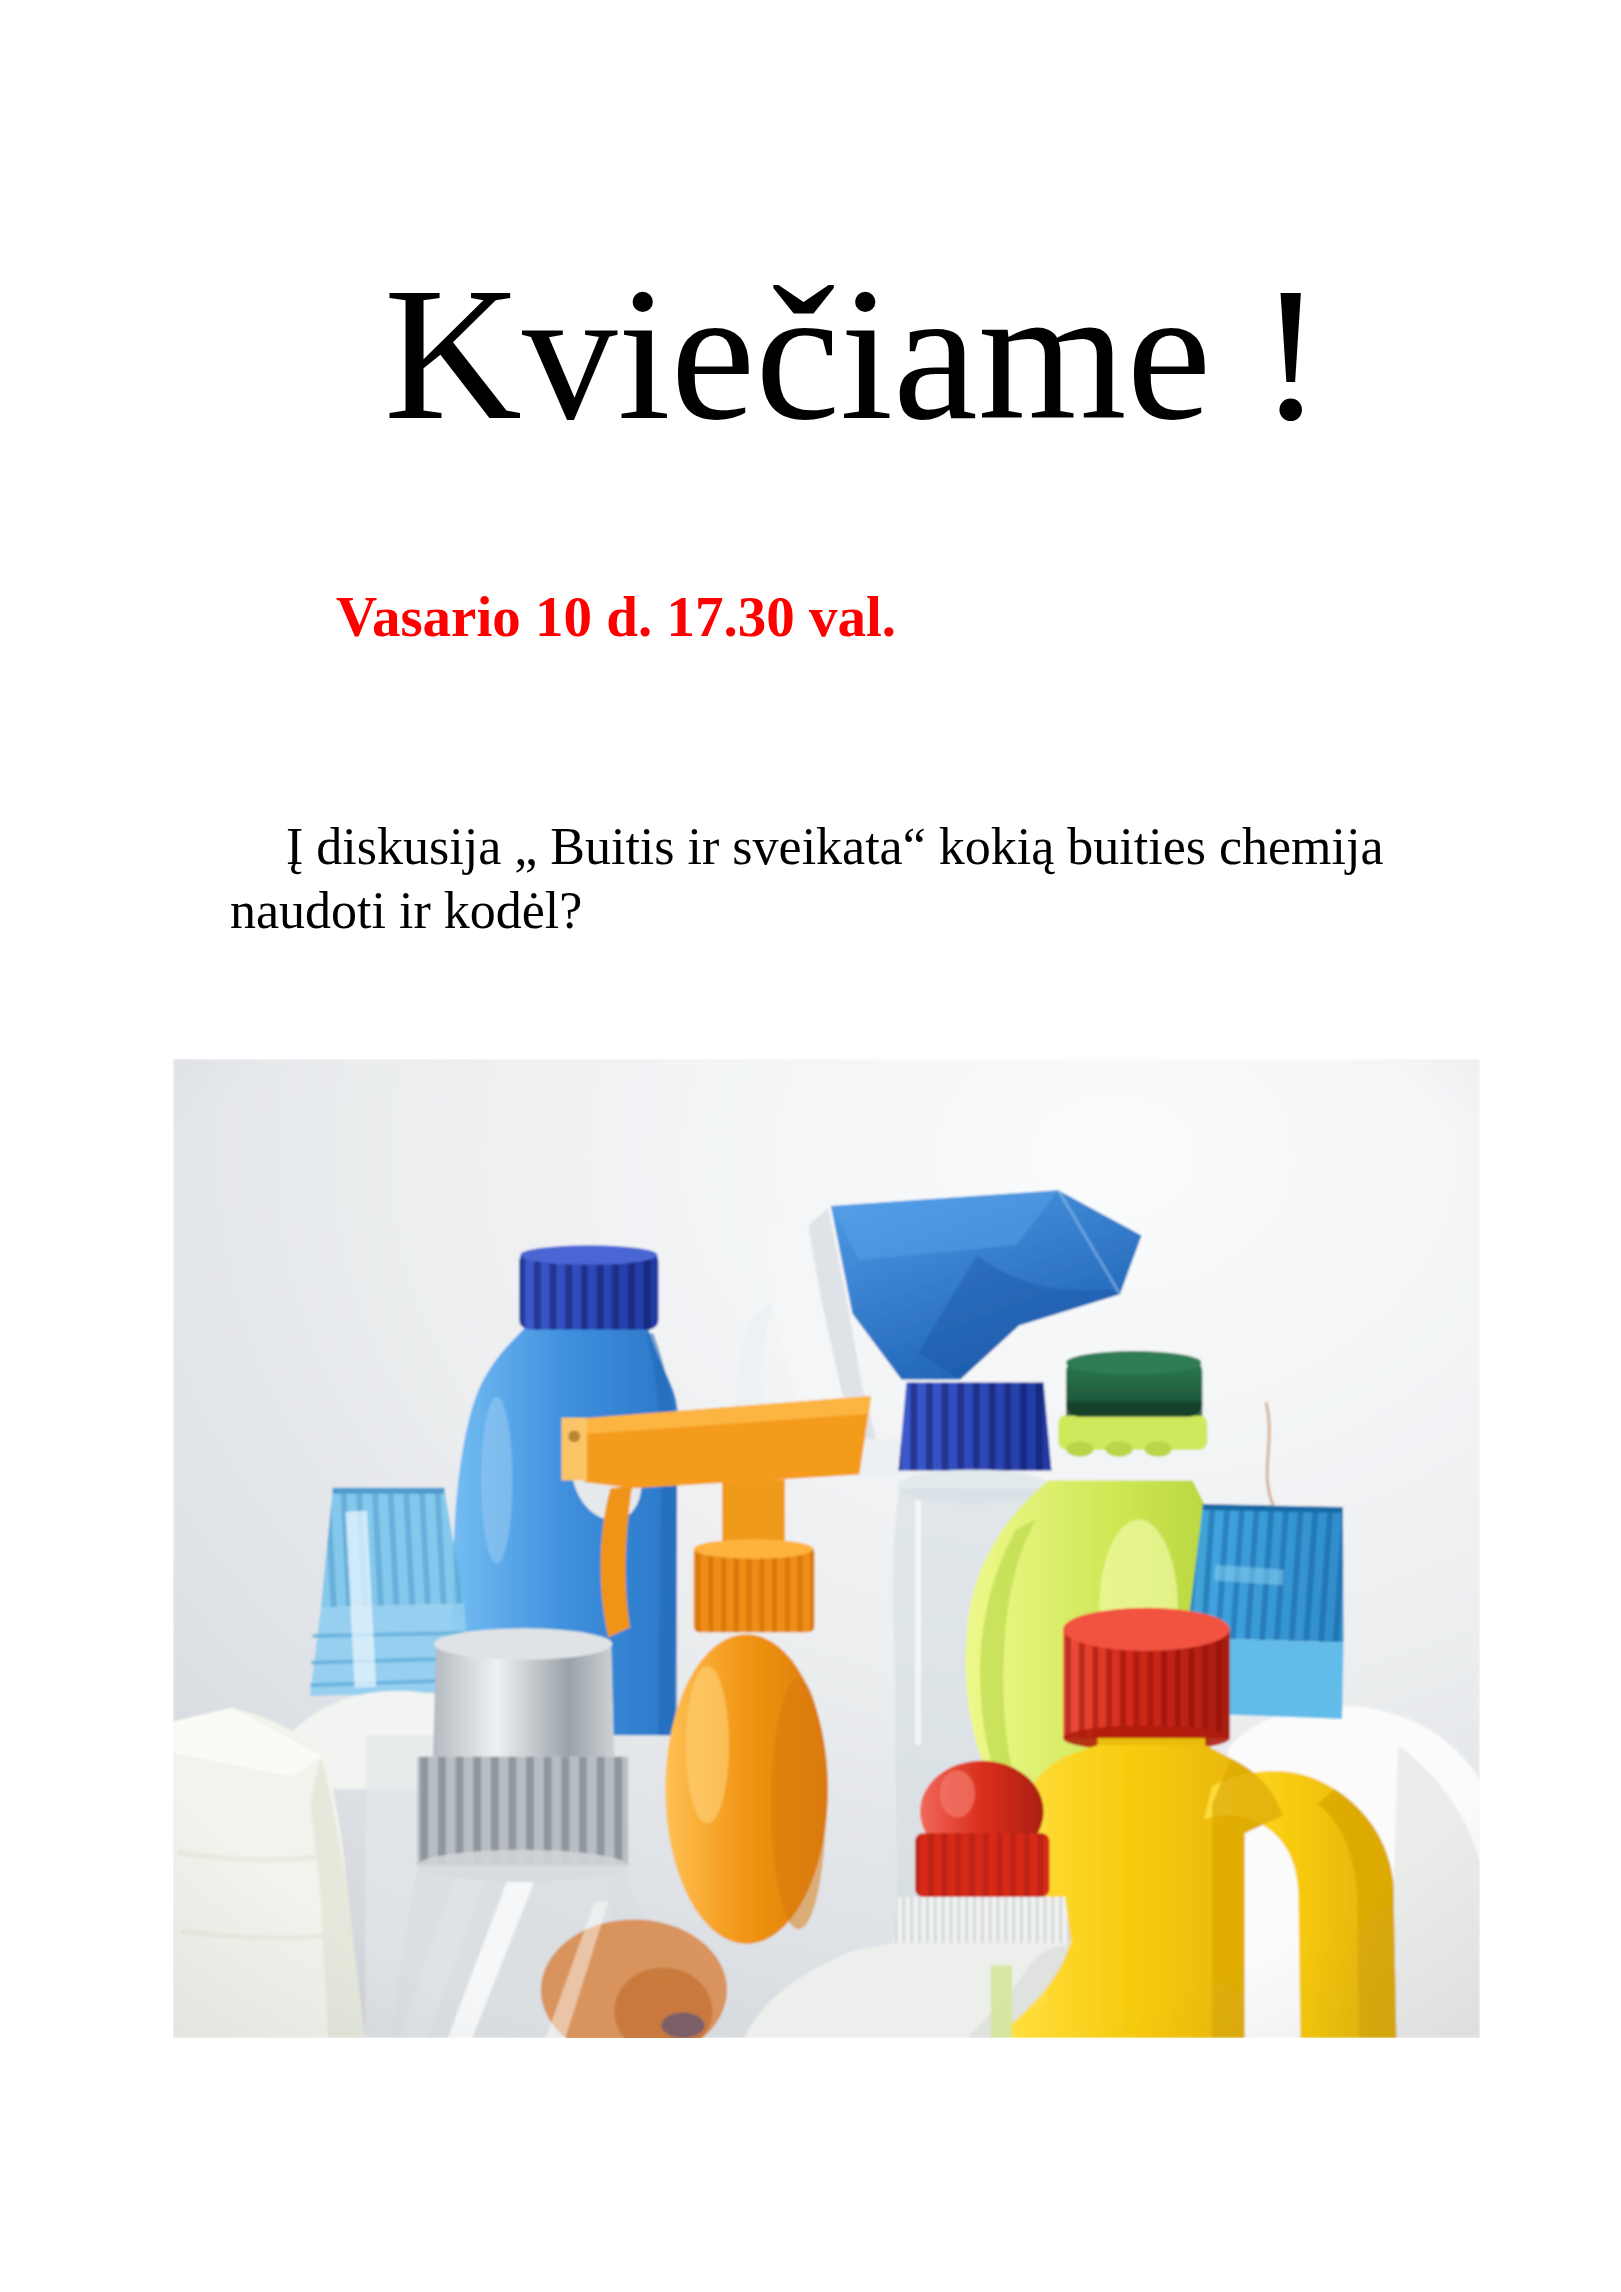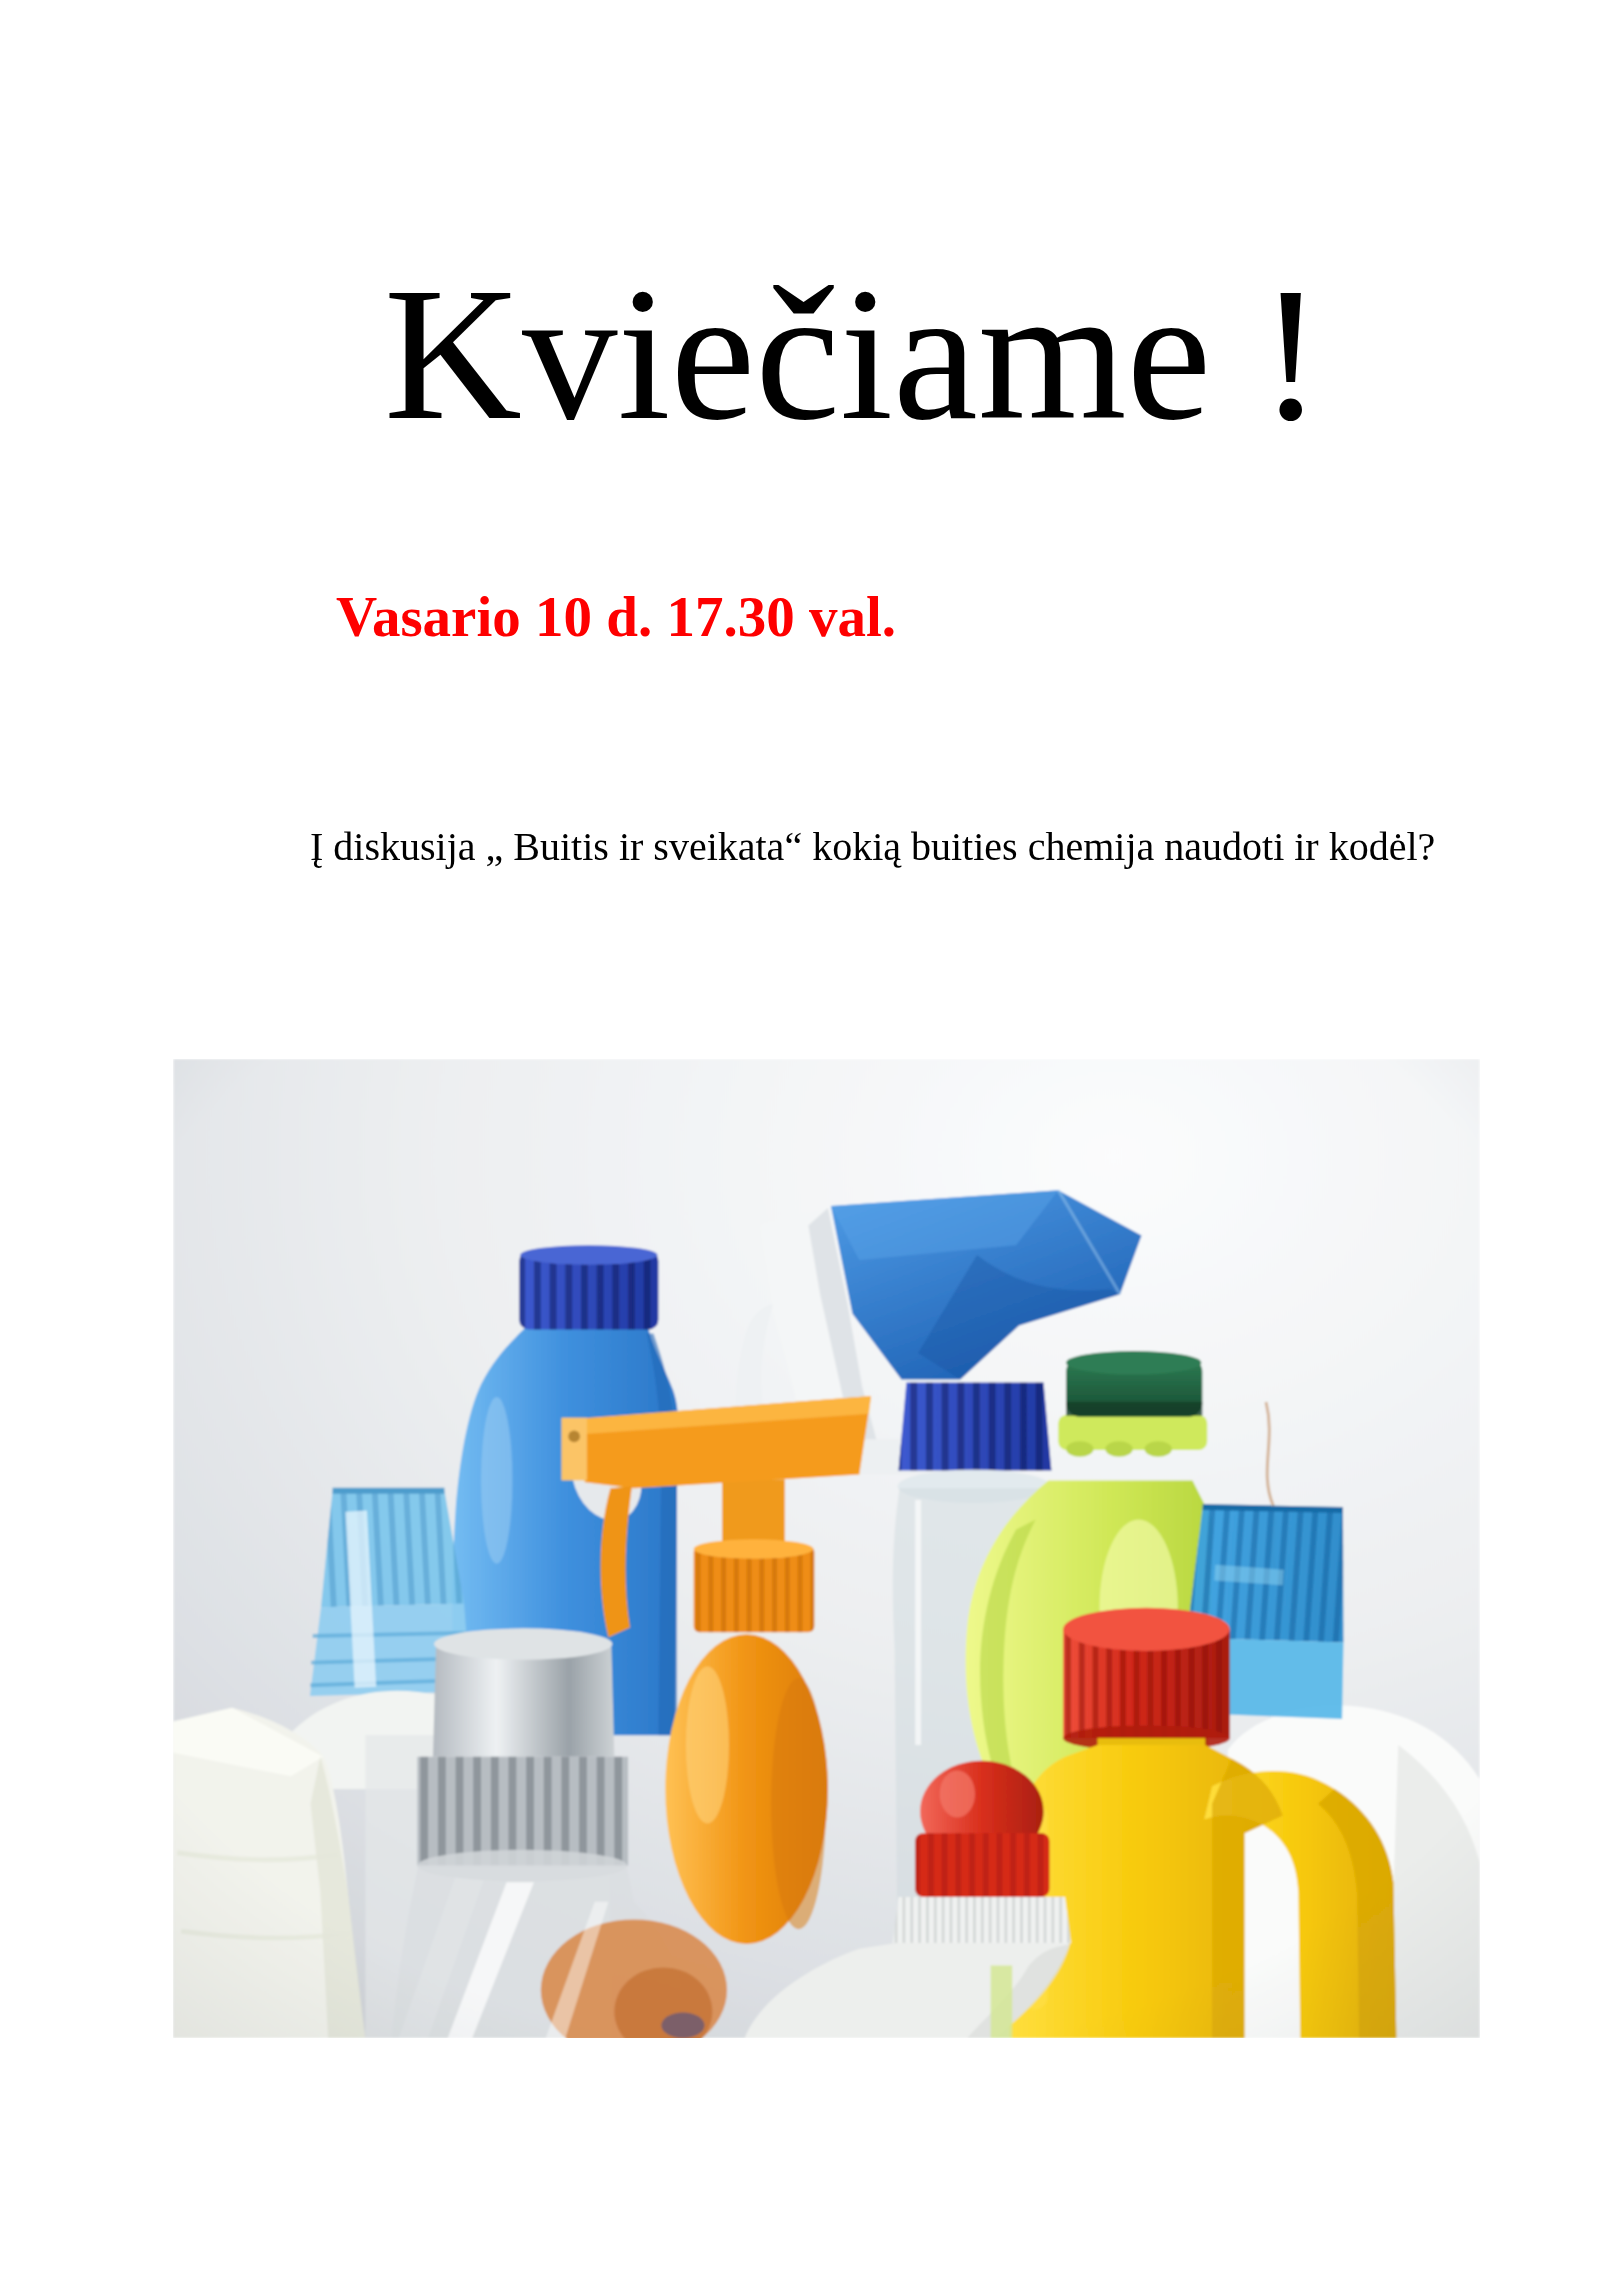--- a/index.html
+++ b/index.html
@@ -16,23 +16,22 @@
     color:#000000;white-space:nowrap;
     letter-spacing:0;
   }
   .subtitle{
     position:absolute;left:336px;top:588px;
     font-size:57px;line-height:1;font-weight:bold;
     color:#fe0000;white-space:nowrap;
   }
   .bodytext{
     position:absolute;left:230px;top:815px;width:1255px;
-    font-size:40px;line-height:64px;color:#000000;
+    font-size:52px;line-height:64px;color:#000000;
     text-indent:56px;
-    margin-left:24px;
   }
   .photo{
     position:absolute;left:173px;top:1059px;
     width:1307px;height:979px;
   }
 </style>
 </head>
 <body>
 
 <div class="page">

